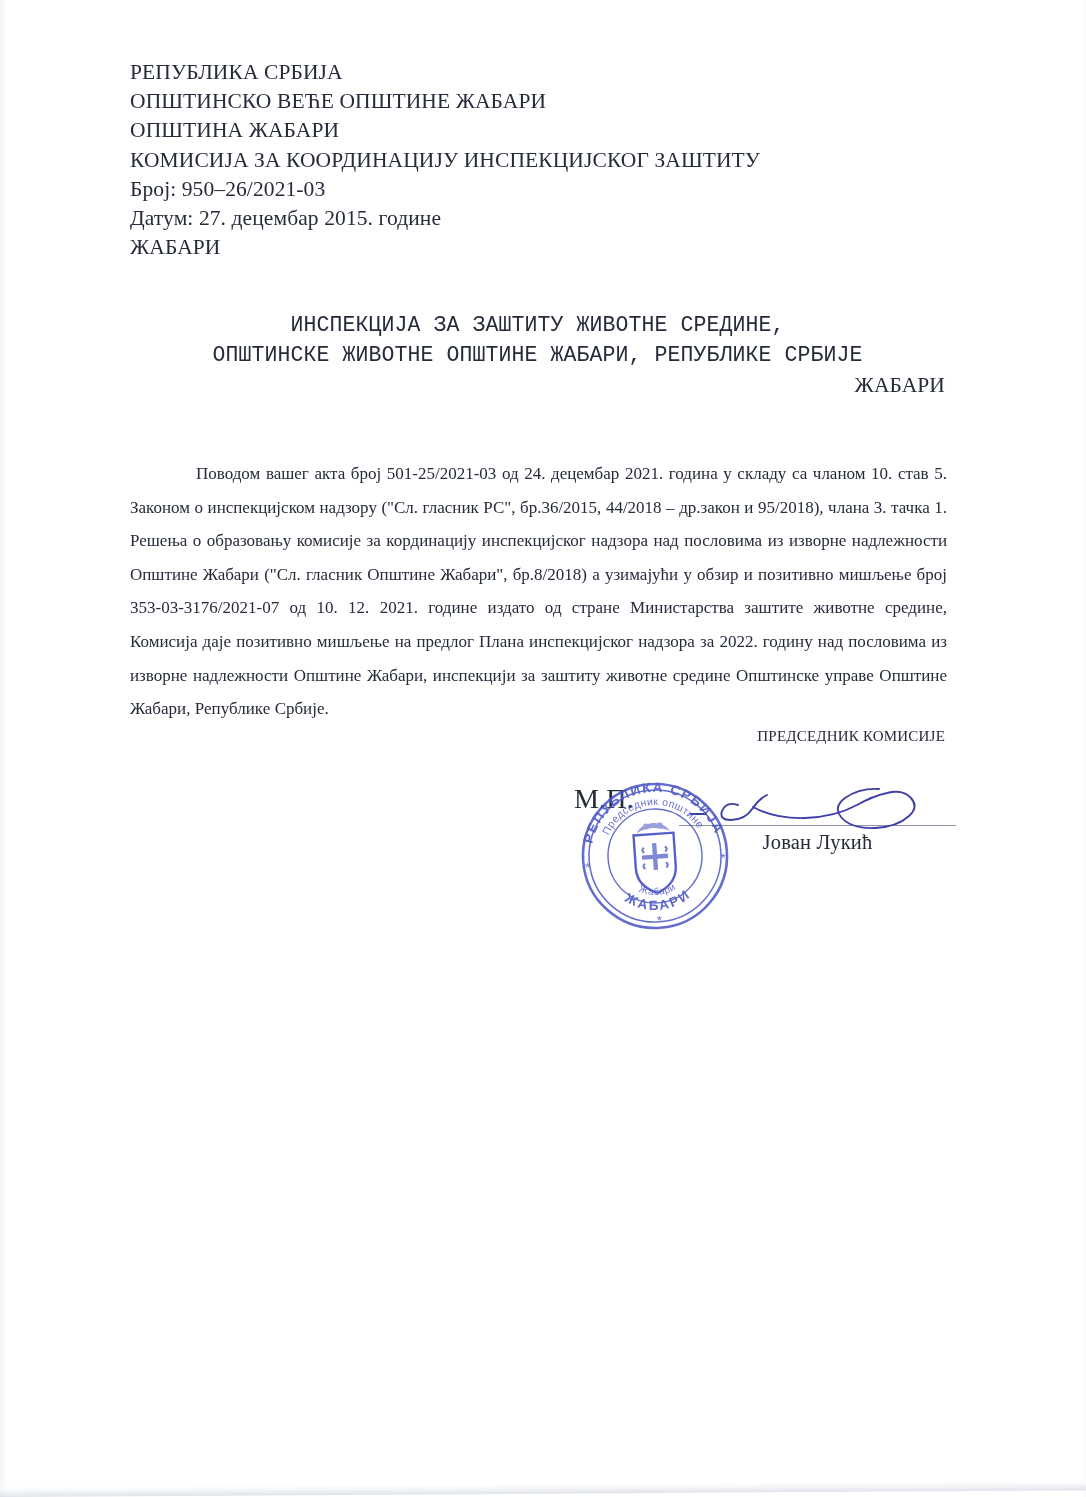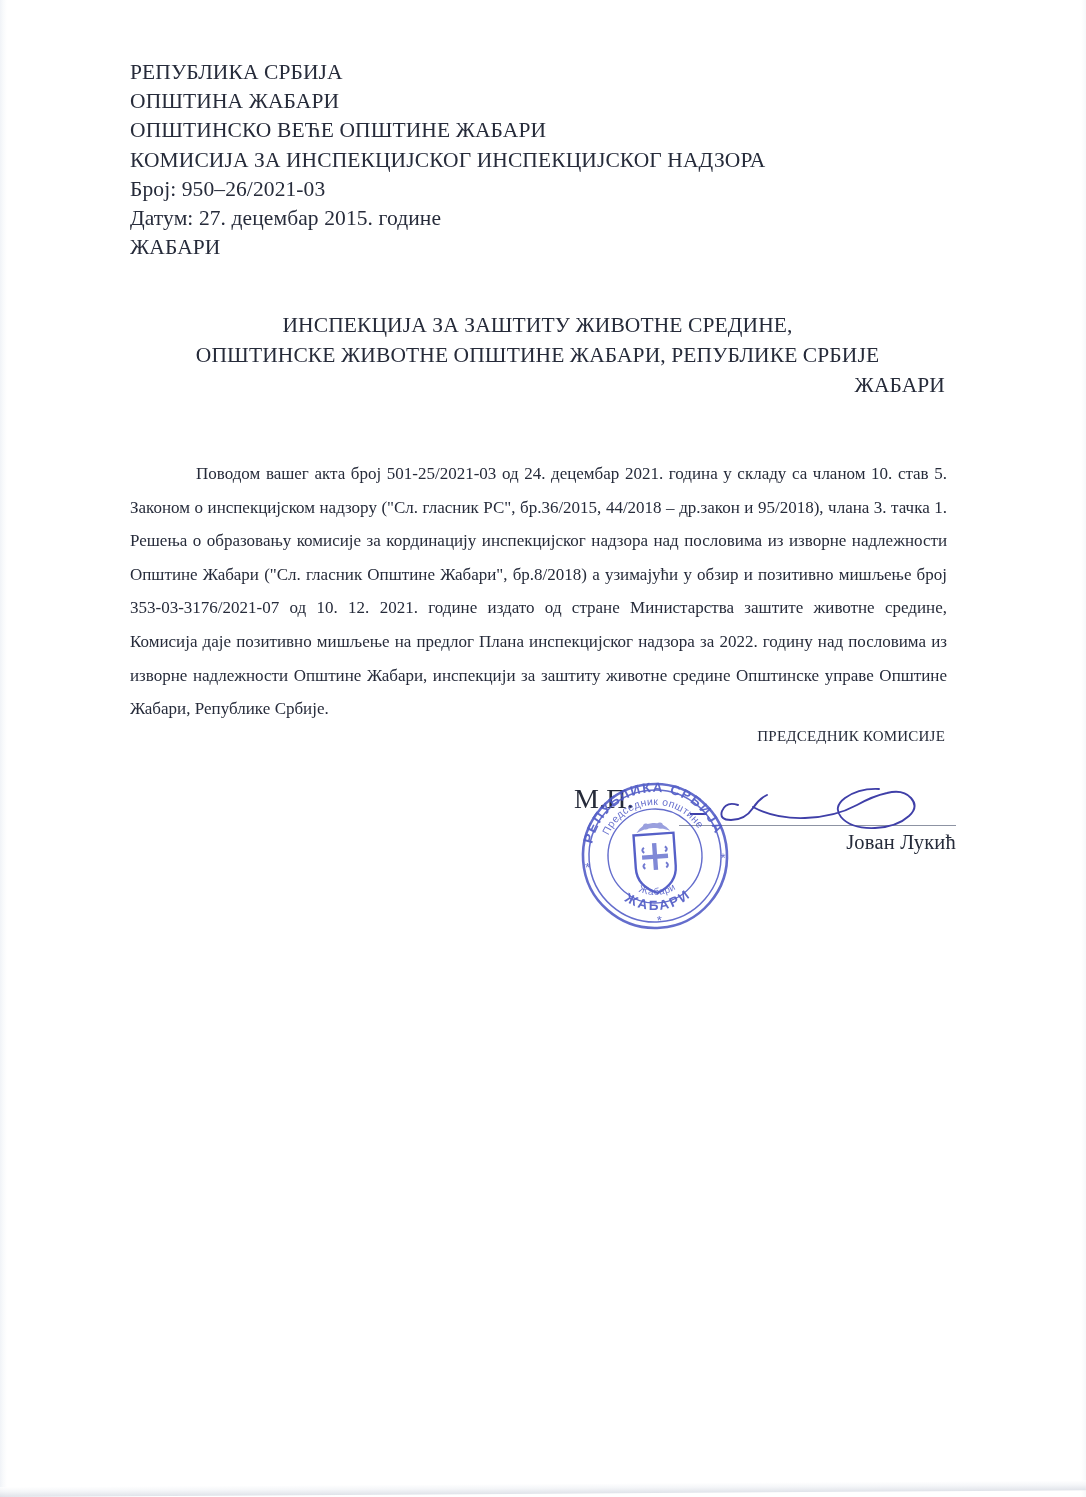--- a/index.html
+++ b/index.html
@@ -66,20 +66,21 @@
     left: 130px;
     top: 310px;
     width: 815px;
   }
   .addressee .ln1,
   .addressee .ln2 {
     text-align: center;
     font-size: 21.5px;
     line-height: 30px;
     letter-spacing: .1px;
+    font-family: Liberation Mono, monospace;
   }
   .addressee .ln3 {
     text-align: right;
     font-size: 21.5px;
     line-height: 30px;
     letter-spacing: .1px;
   }
 
   
   .body-text {
@@ -124,21 +125,21 @@
     height: 0;
     border-top: 1.2px solid #8d93a3;
     z-index: 3;
   }
 
   .signer-name {
     position: absolute;
     left: 679px;
     top: 831px;
     width: 277px;
-    text-align: right;
+    text-align: center;
     font-size: 20.5px;
     letter-spacing: .2px;
     z-index: 4;
   }
 
   
   .signature-stroke {
     position: absolute;
     left: 690px;
     top: 770px;
@@ -165,23 +166,23 @@
 <body>
 
 <div class="page">
 
   <div class="scan-edge-left"></div>
   <div class="scan-edge-right"></div>
   <div class="scan-edge-bottom"></div>
 
   <div class="letterhead">
     <div class="line">РЕПУБЛИКА СРБИЈА</div>
+    <div class="line">ОПШТИНСКО ВЕЋЕ ОПШТИНЕ ЖАБАРИ</div>
     <div class="line">ОПШТИНА ЖАБАРИ</div>
-    <div class="line">ОПШТИНСКО ВЕЋЕ ОПШТИНЕ ЖАБАРИ</div>
-    <div class="line">КОМИСИЈА ЗА ИНСПЕКЦИЈСКОГ ИНСПЕКЦИЈСКОГ НАДЗОРА</div>
+    <div class="line">КОМИСИЈА ЗА КООРДИНАЦИЈУ ИНСПЕКЦИЈСКОГ ЗАШТИТУ</div>
     <div class="line">Број: 950–26/2021-03</div>
     <div class="line">Датум: 27. децембар 2015. године</div>
     <div class="line">ЖАБАРИ</div>
   </div>
 
   <div class="addressee">
     <div class="ln1">ИНСПЕКЦИЈА ЗА ЗАШТИТУ ЖИВОТНЕ СРЕДИНЕ,</div>
     <div class="ln2">ОПШТИНСКЕ ЖИВОТНЕ ОПШТИНЕ ЖАБАРИ, РЕПУБЛИКЕ СРБИЈЕ</div>
     <div class="ln3">ЖАБАРИ</div>
   </div>

